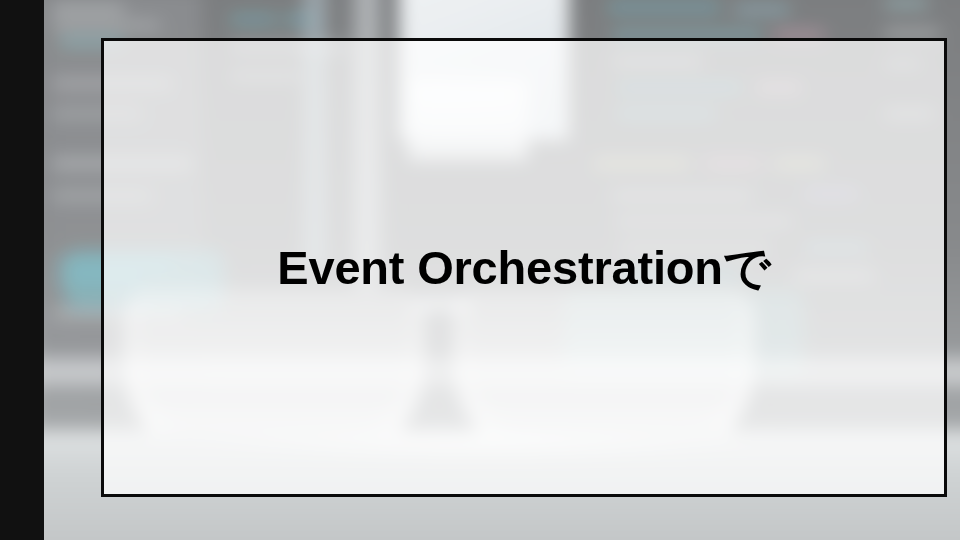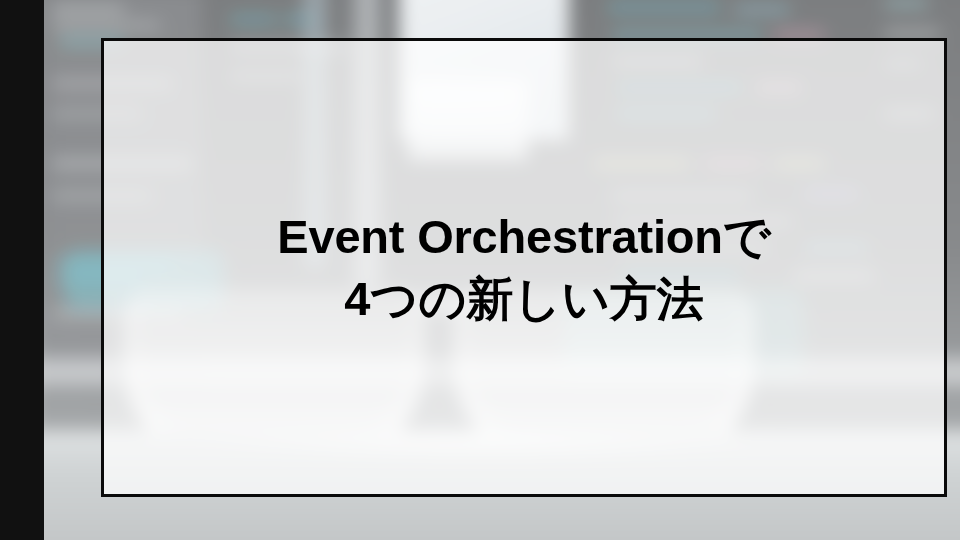--- a/index.html
+++ b/index.html
@@ -221,16 +221,15 @@
     </div>
 
     <div class="desk"></div>
     <div class="desk-sheen"></div>
   </div>
 
   <div class="card-frame"></div>
 
   <div class="title-block">
     <div class="title-line l1">Event Orchestrationで</div>
-    <div class="title-line l3">4つの新しい方法</div>
   </div>
 
 </div>
 
 </body></html>

